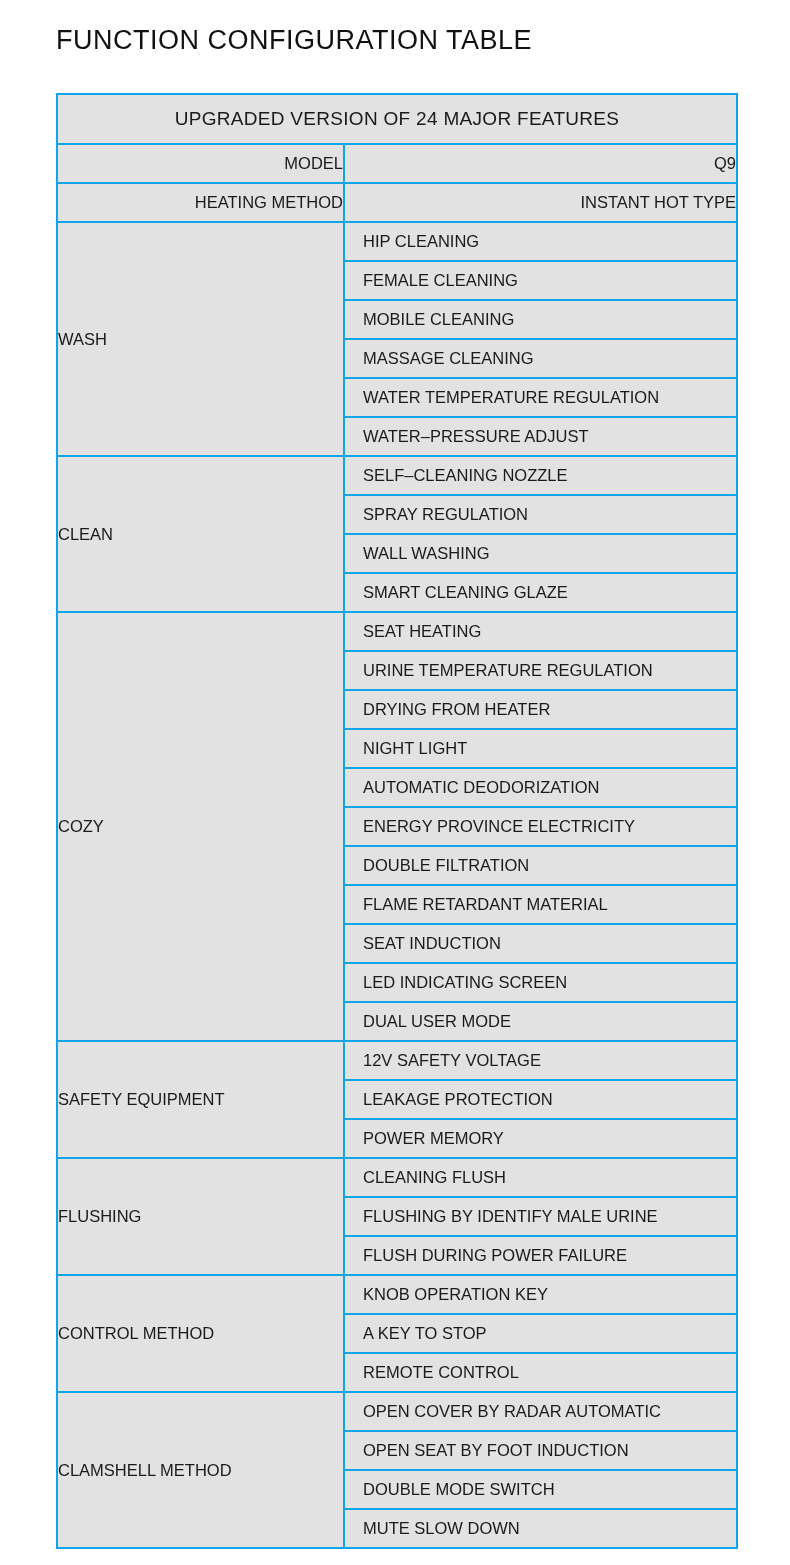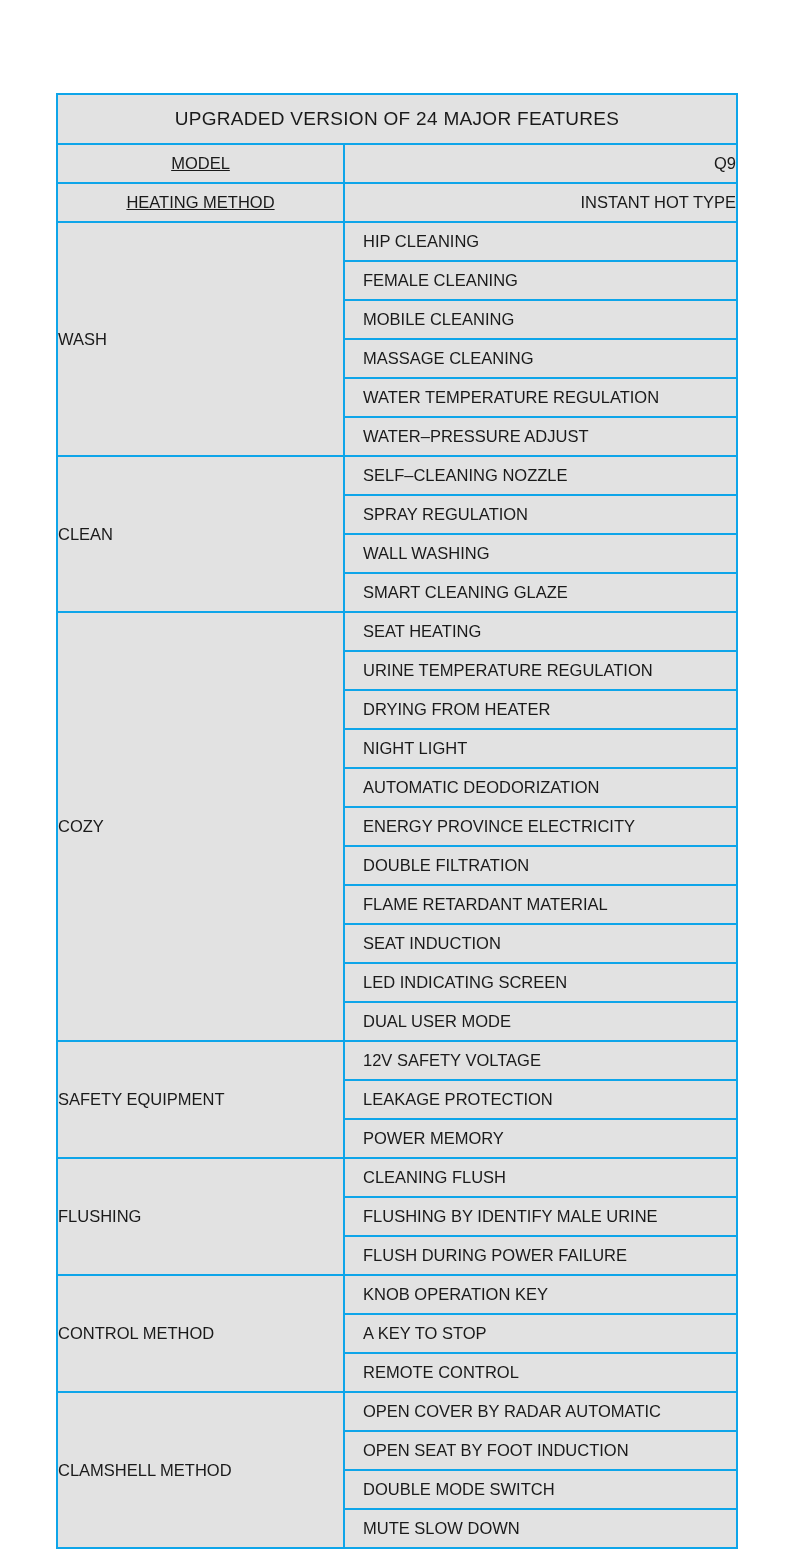--- a/index.html
+++ b/index.html
@@ -51,22 +51,21 @@
     height: 37px;
     vertical-align: middle;
   }
   .banner-cell {
     text-align: center;
     font-size: 19px !important;
     height: 48px !important;
     letter-spacing: 0.3px;
   }
   .label-center {
-    text-align: center;
-    text-decoration: underline;
+    text-align: right;
   }
   .value-center {
     text-align: right;
   }
   .group-label {
     text-align: left;
     width: 287px;
   }
   .feature-cell {
     text-align: left;
@@ -74,20 +73,21 @@
     margin-left: 19px;
   }
   .col-a { width: 287px; }
   .col-b { width: 393px; }
 </style>
 </head>
 <body>
 
 <div class="page">
 
+  <div class="page-title">FUNCTION CONFIGURATION TABLE</div>
 
   <div class="table-wrap">
     <table class="spec">
       <colgroup>
         <col class="col-a">
         <col class="col-b">
       </colgroup>
       <tbody id="table-body">
           <tr>
             <td class="banner-cell" colspan="2">UPGRADED VERSION OF 24 MAJOR FEATURES</td>

